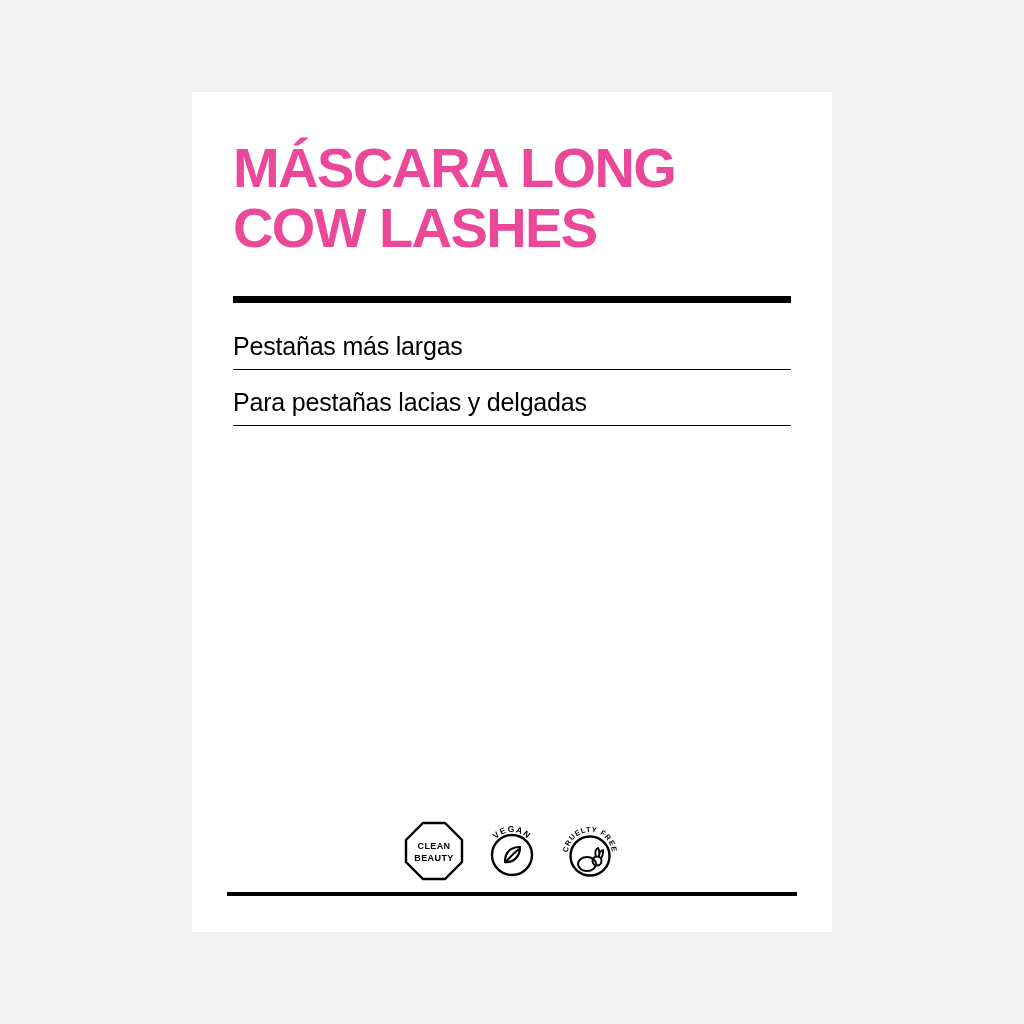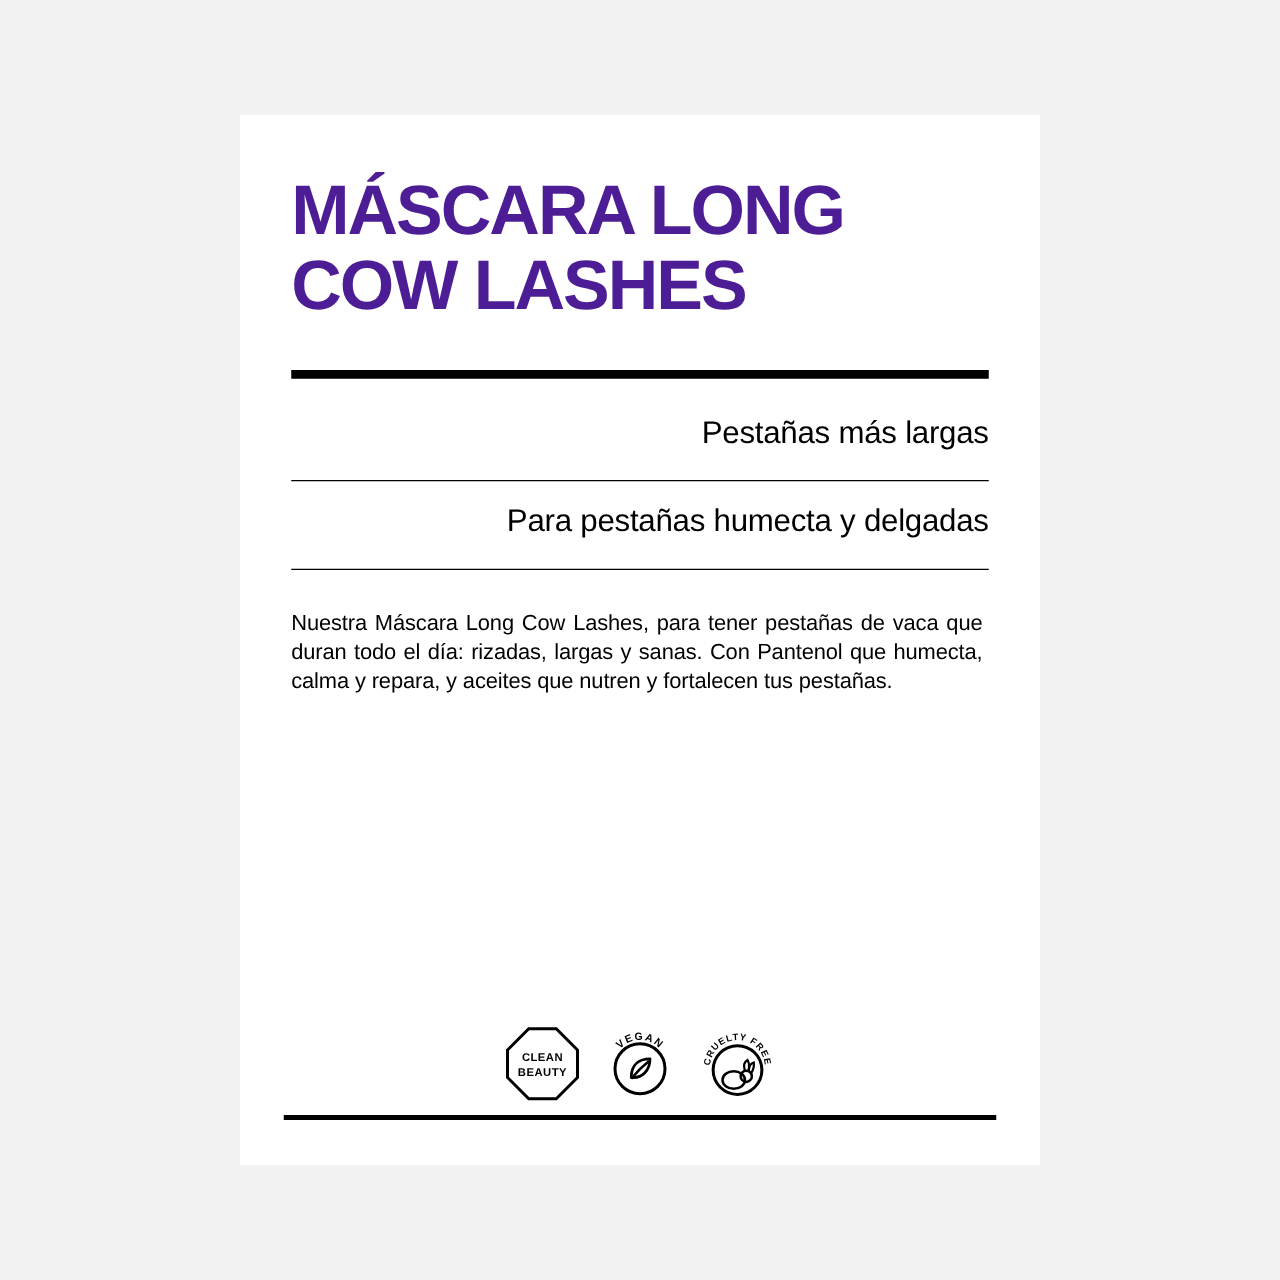--- a/index.html
+++ b/index.html
@@ -31,41 +31,40 @@
     left: 41px;
     top: 46px;
     width: 560px;
   }
   .title {
     font-family: "Liberation Sans", sans-serif;
     font-weight: bold;
     font-size: 56px;
     line-height: 60px;
     letter-spacing: -1.6px;
-    color: #4c1d95;
+    color: #ec4899;
     margin: 0;
     white-space: pre-line;
     text-transform: uppercase;
   }
   .rule-thick {
     margin-top: 38px;
     width: 558px;
     height: 7px;
     background: #000000;
   }
   .features {
     margin-top: 28px;
   }
   .feature {
     position: relative;
-    padding-bottom: 22px;
+    padding-bottom: 7px;
     margin-bottom: 17px;
     border-bottom: 1.6px solid #000000;
     width: 558px;
-    text-align: right;
   }
   .feature-text {
     font-family: "Liberation Sans", sans-serif;
     font-size: 25px;
     line-height: 31px;
     color: #000000;
     letter-spacing: -0.2px;
   }
   .paragraph {
     margin-top: 31px;
@@ -114,25 +113,24 @@
       <h1 class="title">MÁSCARA LONG
 COW LASHES</h1>
 
       <div class="rule-thick"></div>
 
       <div class="features">
         <div class="feature">
           <span class="feature-text">Pestañas más largas</span>
         </div>
         <div class="feature">
-          <span class="feature-text">Para pestañas humecta y delgadas</span>
+          <span class="feature-text">Para pestañas lacias y delgadas</span>
         </div>
       </div>
 
-      <p class="paragraph">Nuestra Máscara Long Cow Lashes, para tener pestañas de vaca que duran todo el día: rizadas, largas y sanas. Con Pantenol que humecta, calma y repara, y aceites que nutren y fortalecen tus pestañas.</p>
 
       <div class="badges">
 
         <div class="badge">
           <svg viewBox="0 0 62 62" width="62" height="62">
             <polygon points="20,3 42,3 59,20 59,42 42,59 20,59 3,42 3,20" fill="none" stroke="#000" stroke-width="2.4"></polygon>
             <text x="31" y="29" text-anchor="middle" font-family="Liberation Sans, sans-serif" font-size="9" font-weight="bold" fill="#000" letter-spacing="0.4">CLEAN</text>
             <text x="31" y="41" text-anchor="middle" font-family="Liberation Sans, sans-serif" font-size="9" font-weight="bold" fill="#000" letter-spacing="0.4">BEAUTY</text>
           </svg>
         </div>

